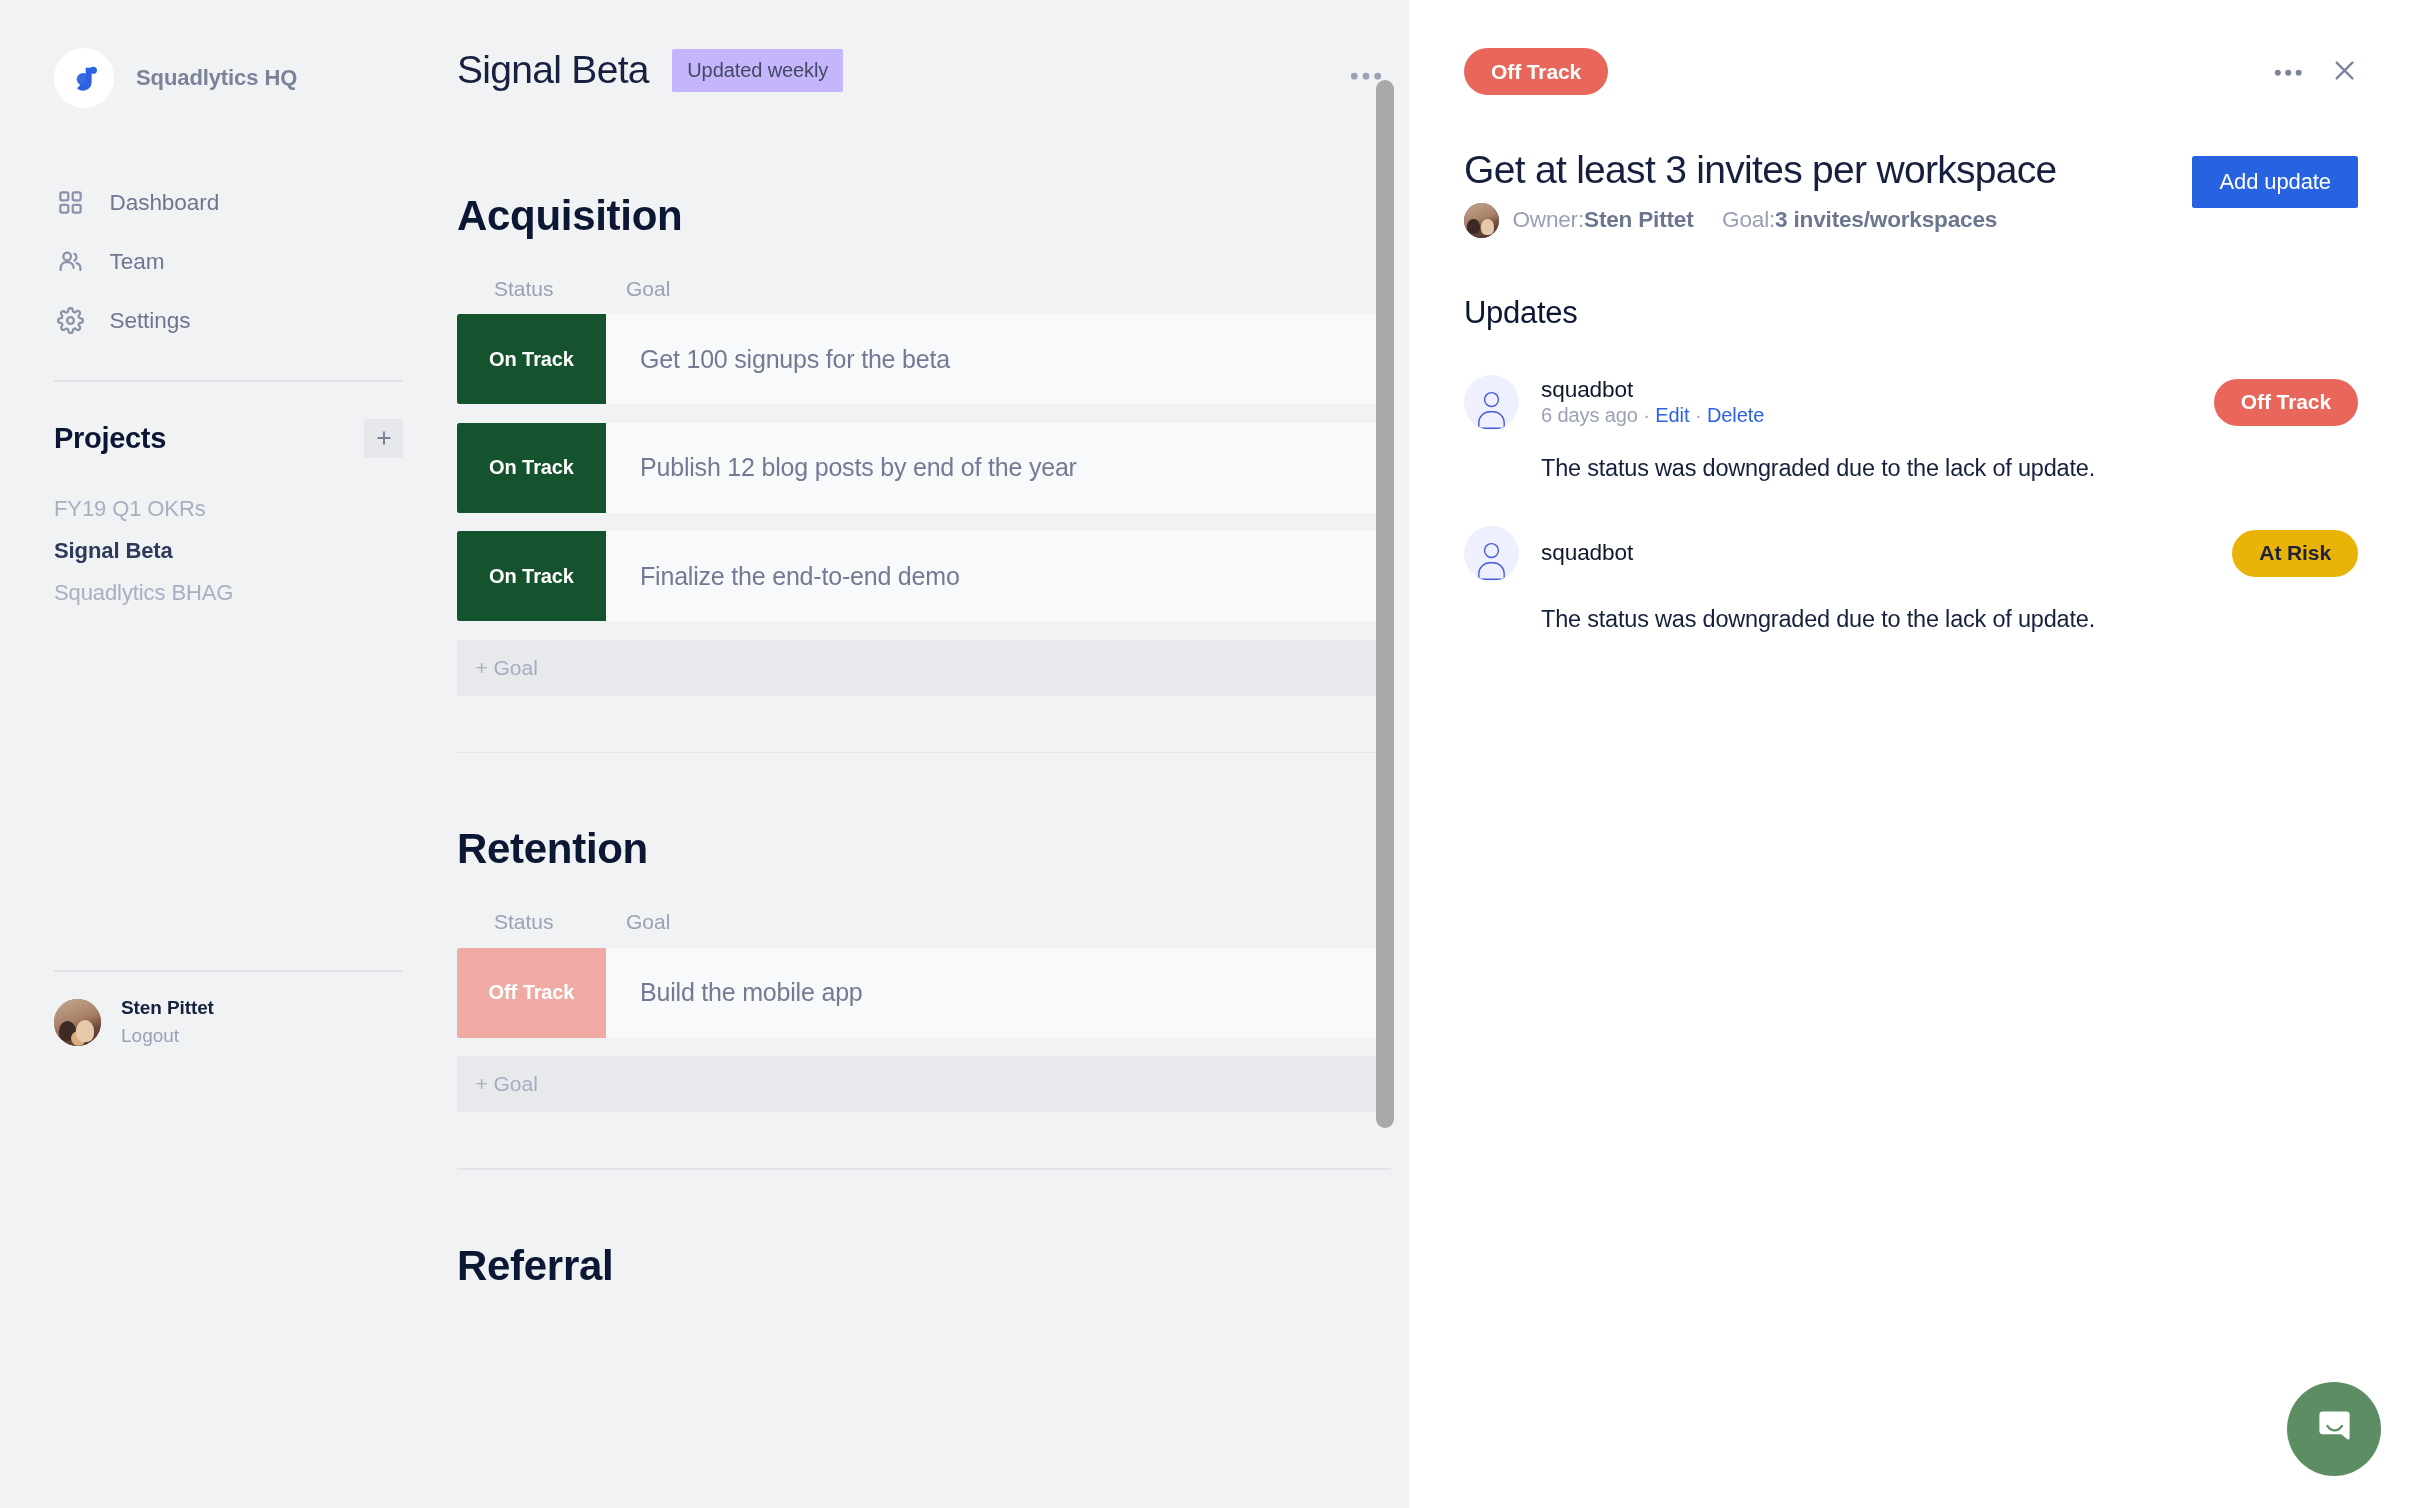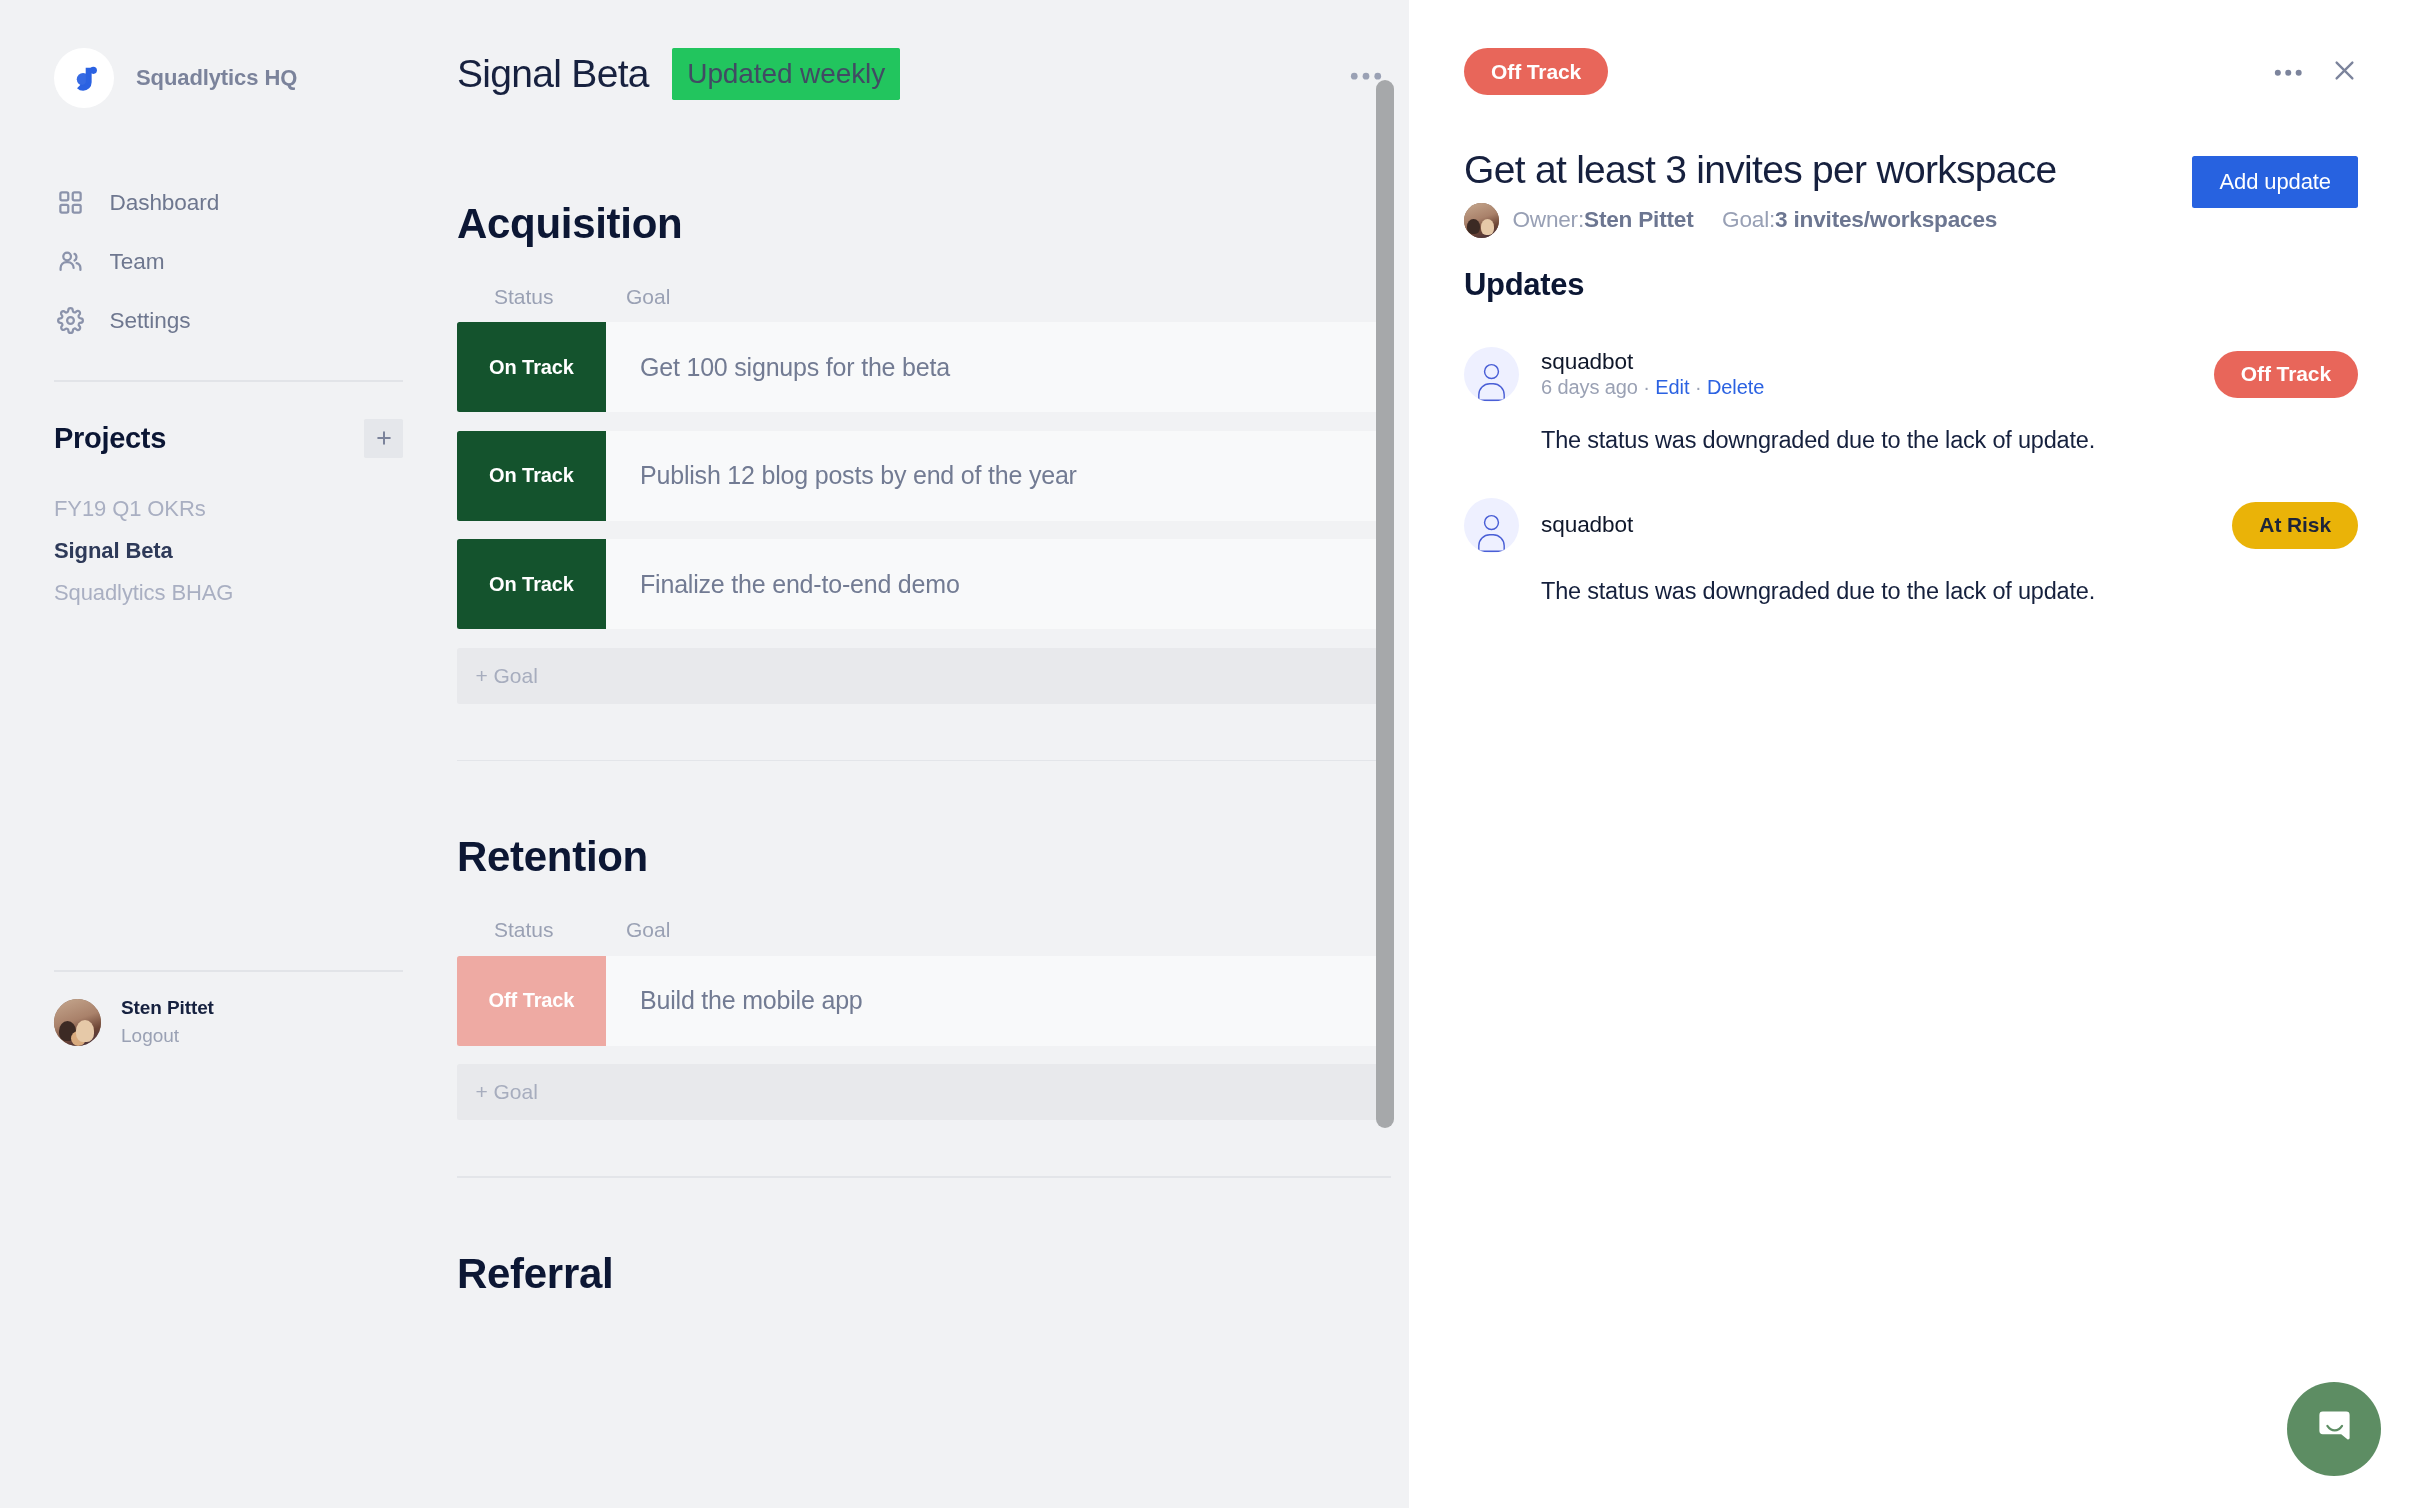--- a/index.html
+++ b/index.html
@@ -184,23 +184,23 @@
     position: relative;
   }
   .main-title {
     font-size: 39px;
     font-weight: 400;
     color: #17213f;
     letter-spacing: -0.7px;
   }
   .badge-updated {
     margin-left: 23.5px;
-    background: #22c55e;
+    background: #c4b5fd;
     color: #414b63;
-    font-size: 28px;
+    font-size: 20px;
     padding: 10px 15px;
     border-radius: 1.7px;
     letter-spacing: -0.1px;
   }
   .main-menu-btn {
     position: absolute;
     right: 0;
     top: 59px;
     width: 50px; height: 34px;
     display: flex; align-items: center; justify-content: center;
@@ -397,23 +397,23 @@
     padding: 0 27px;
     height: 52px;
     cursor: pointer;
     flex: 0 0 auto;
     margin-top: 6.7px;
     letter-spacing: -0.1px;
   }
 
   .updates-title {
     font-size: 31px;
-    font-weight: 700;
+    font-weight: 400;
     color: #0c1734;
-    margin-top: 29px;
+    margin-top: 57px;
     letter-spacing: -0.3px;
   }
 
   .update { margin-top: 44px; }
   .update-head {
     display: flex;
     align-items: center;
   }
   .bot-avatar {
     width: 55px; height: 55px;

